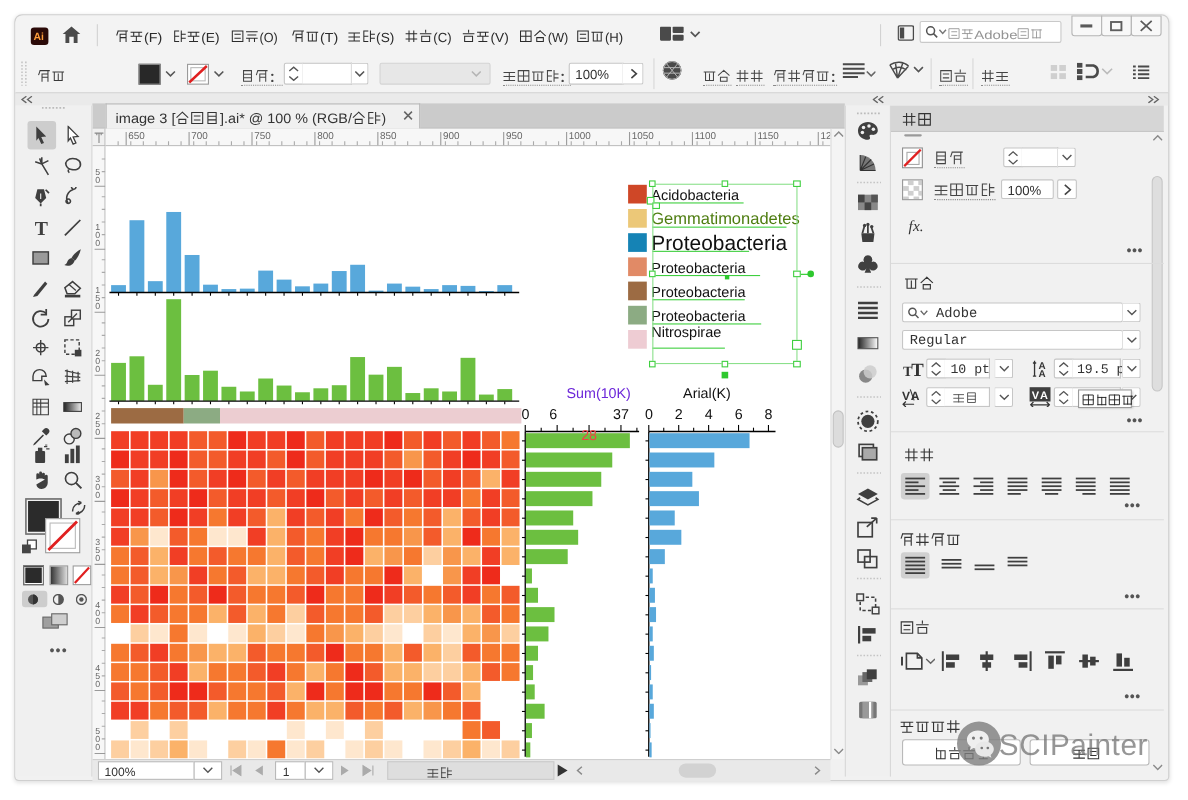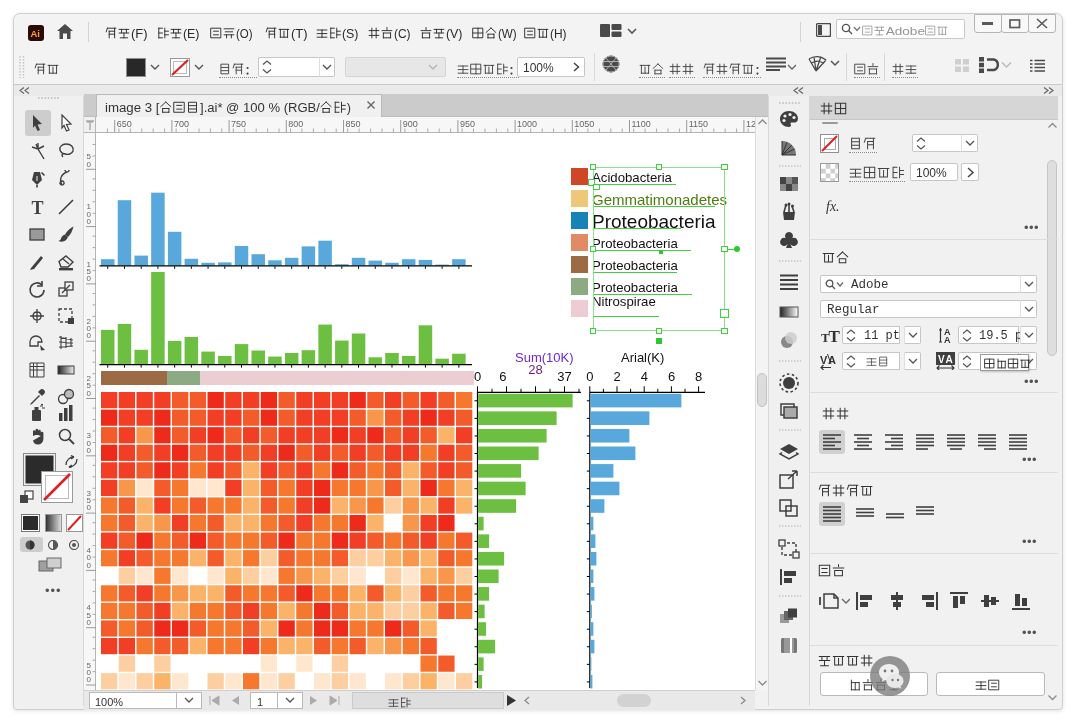--- a/index.html
+++ b/index.html
@@ -1015,21 +1015,21 @@
       <rect x="494.40" y="524.35" width="1.00" height="13.6" fill="#58a8db"></rect>
       <path d="M378.50 548.92 L381.50 548.92" stroke="#000" stroke-width="1.0"></path>
       <path d="M490.80 548.92 L493.80 548.92" stroke="#000" stroke-width="1.0"></path>
       <rect x="382.10" y="541.92" width="4.00" height="13.6" fill="#6cbf40"></rect>
       <rect x="494.40" y="541.92" width="2.00" height="13.6" fill="#58a8db"></rect>
     </svg>
 <div style="position:absolute;left:515.0px;top:351.0px;font-size:13.0px;line-height:14.9px;color:#6d28d9;white-space:nowrap;">Sum(10K)</div>
 <div style="position:absolute;left:621.0px;top:351.0px;font-size:13.0px;line-height:14.9px;color:#111;white-space:nowrap;">Arial(K)</div>
 <div style="position:absolute;left:474.0px;top:369.5px;font-size:13.0px;line-height:14.9px;color:#111;white-space:nowrap;">0</div>
 <div style="position:absolute;left:499.3px;top:369.5px;font-size:13.0px;line-height:14.9px;color:#111;white-space:nowrap;">6</div>
-<div style="position:absolute;left:528.3px;top:363px;font-size:13.0px;line-height:14.9px;color:#701a75;white-space:nowrap;">28</div>
+<div style="position:absolute;left:528.3px;top:389px;font-size:13.0px;line-height:14.9px;color:#ef4444;white-space:nowrap;">28</div>
 <div style="position:absolute;left:557.3px;top:369.5px;font-size:13.0px;line-height:14.9px;color:#111;white-space:nowrap;">37</div>
 <div style="position:absolute;left:586.3px;top:369.5px;font-size:13.0px;line-height:14.9px;color:#111;white-space:nowrap;">0</div>
 <div style="position:absolute;left:613.5px;top:369.5px;font-size:13.0px;line-height:14.9px;color:#111;white-space:nowrap;">2</div>
 <div style="position:absolute;left:640.7px;top:369.5px;font-size:13.0px;line-height:14.9px;color:#111;white-space:nowrap;">4</div>
 <div style="position:absolute;left:667.9px;top:369.5px;font-size:13.0px;line-height:14.9px;color:#111;white-space:nowrap;">6</div>
 <div style="position:absolute;left:695.1px;top:369.5px;font-size:13.0px;line-height:14.9px;color:#111;white-space:nowrap;">8</div>
 <div style="position:absolute;left:571.0px;top:167.5px;width:17.0px;height:17.0px;background:#cf4727;"></div>
 <div style="position:absolute;left:592.0px;top:170.0px;font-size:13.2px;line-height:15.2px;color:#111;white-space:nowrap;">Acidobacteria</div>
 <div style="position:absolute;left:592.5px;top:184.1px;height:1px;background:#3fcf3f;width:83px;"></div>
 <div style="position:absolute;left:571.0px;top:189.5px;width:17.0px;height:17.0px;background:#ecc878;"></div>
@@ -1457,21 +1457,21 @@
     </svg>
 <svg style="position:absolute;left:821.0px;top:328.0px;" width="19" height="15">
       <text x="0" y="14" font-size="13" font-weight="bold" font-family="Liberation Serif" fill="#333">T</text>
       <text x="7.5" y="14" font-size="17" font-weight="bold" font-family="Liberation Serif" fill="#333">T</text>
     </svg>
 <div style="position:absolute;left:842.0px;top:326.0px;width:18.0px;height:18.0px;background:#fff;border:1px solid #c6c6c6;border-radius:2px 0 0 2px;"></div>
 <svg style="position:absolute;left:846.0px;top:328.5px;" width="10" height="13">
       <path d="M1 4.5 L5 1 L9 4.5 M1 8.5 L5 12 L9 8.5" stroke="#555" stroke-width="1.2" fill="none"></path>
     </svg>
 <div style="position:absolute;left:859.0px;top:326.0px;width:41.0px;height:18.0px;background:#fff;border:1px solid #c6c6c6;border-left:none;"></div>
-<div style="position:absolute;left:864.0px;top:329.5px;font-size:12.0px;line-height:13.8px;color:#333;white-space:nowrap;font-family:'Liberation Mono';">11 pt</div>
+<div style="position:absolute;left:864.0px;top:329.5px;font-size:12.0px;line-height:13.8px;color:#333;white-space:nowrap;font-family:'Liberation Mono';">10 pt</div>
 <div style="position:absolute;left:904.0px;top:326.0px;width:17.0px;height:18.0px;background:#fff;border:1px solid #c6c6c6;border-left:1px solid #e0e0e0;border-radius:0 2px 2px 0;"></div>
 <svg style="position:absolute;left:908.0px;top:332.0px;" width="10" height="7">
       <path d="M1 1 l4 4 4-4" stroke="#555" stroke-width="1.3" fill="none"></path>
     </svg>
 <svg style="position:absolute;left:936.0px;top:326.0px;" width="19" height="18">
       <path d="M3 4 h3 M4.5 2 v14 M3 16 h3" stroke="#333" stroke-width="1.2" fill="none"></path>
       <text x="8" y="9" font-size="9" font-weight="bold" fill="#333" font-family="Liberation Sans">A</text>
       <text x="8" y="17" font-size="9" font-weight="bold" fill="#333" font-family="Liberation Sans">A</text>
     </svg>
 <div style="position:absolute;left:958.0px;top:326.0px;width:18.0px;height:18.0px;background:#fff;border:1px solid #c6c6c6;border-radius:2px 0 0 2px;"></div>
@@ -1726,20 +1726,21 @@
     </svg>
 <div style="position:absolute;left:936.0px;top:672.0px;width:109.0px;height:24.0px;background:#fff;border:1px solid #b9b9b9;border-radius:3px;"></div>
 <svg style="position:absolute;left:975.0px;top:678.0px;overflow:visible;" width="26" height="16" font-family="Liberation Sans, sans-serif">
       <g transform="translate(0.00,1.00) scale(1.2000)">
         <path d="M1 2.5 H9 M1 5.5 H9 M1 8.5 H9 M5 2.5 V8.5" fill="none" stroke="#333" stroke-width="0.78" stroke-linecap="square"></path>
       </g>
       <g transform="translate(12.96,1.00) scale(1.2000)">
         <path d="M1 1 H9 V9 H1 Z M3 3.5 H7 M3 6.5 H7" fill="none" stroke="#333" stroke-width="0.78" stroke-linecap="square"></path>
       </g>
     </svg>
+<div style="position:absolute;left:908px;top:662px;font-size:27px;color:rgba(110,110,110,0.72);font-family:'Liberation Sans';letter-spacing:0.5px;">SCIPainter</div>
 <svg style="position:absolute;left:869.0px;top:655.0px;" width="44" height="42">
       <circle cx="21" cy="21" r="20" fill="rgba(125,125,125,0.8)"></circle>
       <path d="M18 10 c-6 0-10 4-10 8.5 c0 2.6 1.4 4.8 3.6 6.3 l-0.9 3 3.2-1.7 c1.3 0.4 2.7 0.6 4.1 0.6 c6 0 10-4 10-8.5 S24 10 18 10 Z" fill="#efefef" transform="translate(2,-1)"></path>
       <circle cx="16" cy="16" r="1.4" fill="#777"></circle>
       <circle cx="23" cy="16" r="1.4" fill="#777"></circle>
       <path d="M26 19 c5 0 8.5 3.2 8.5 7 c0 2.2-1.2 4-3 5.3 l0.8 2.5-2.7-1.4 c-1.1 0.3-2.3 0.5-3.6 0.5 c-5 0-8.5-3.2-8.5-7 S21 19 26 19 Z" fill="#e8e8e8"></path>
       <circle cx="23.5" cy="25" r="1.2" fill="#777"></circle>
       <circle cx="29" cy="25" r="1.2" fill="#777"></circle>
     </svg>
 </div>

